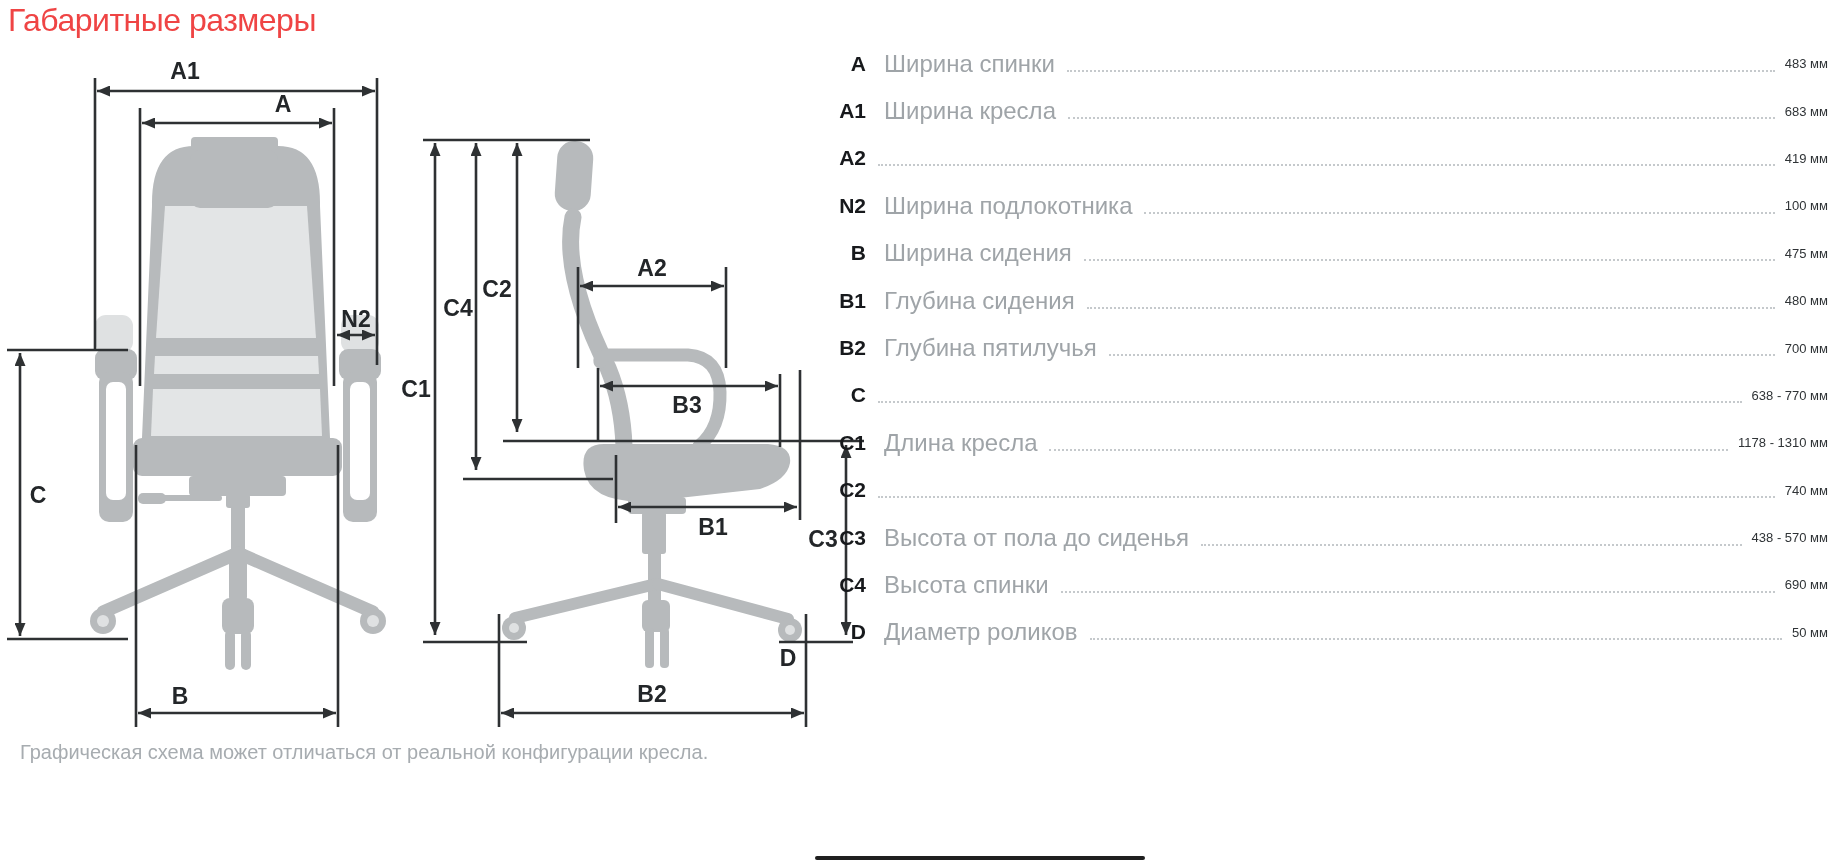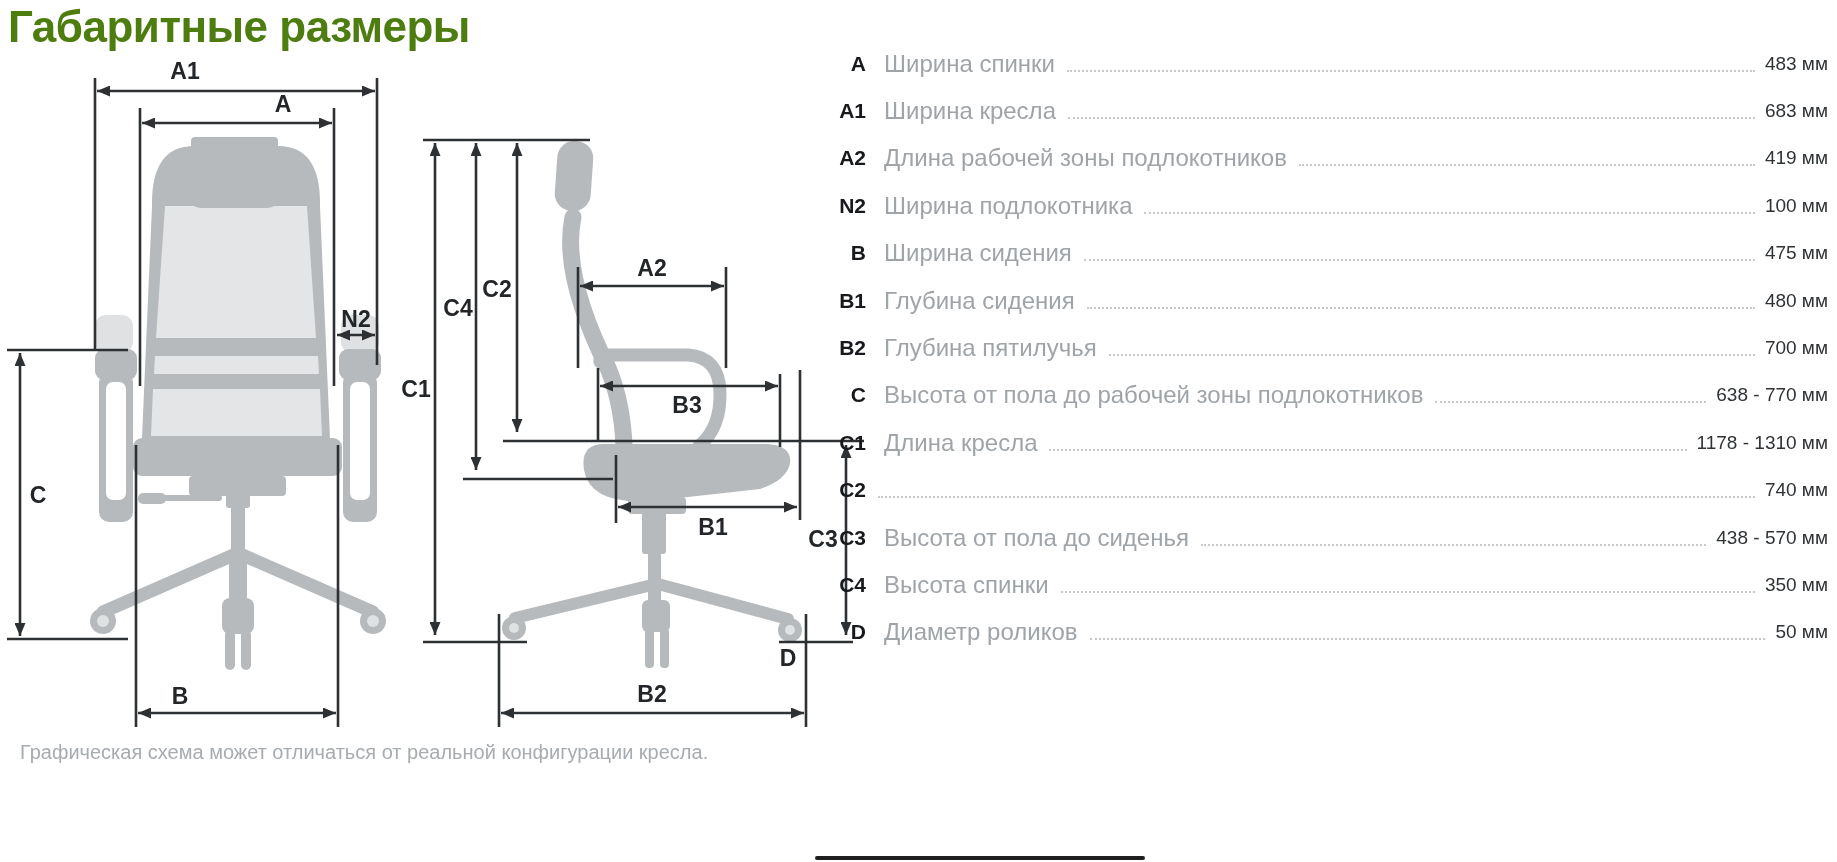--- a/index.html
+++ b/index.html
@@ -1,32 +1,32 @@
 <!DOCTYPE html>
 <html><head>
 <meta charset="utf-8">
 <style>
   html,body{margin:0;padding:0;background:#ffffff;}
   body{font-family:"Liberation Sans", sans-serif;}
   .page{position:relative;width:1837px;height:862px;background:#fff;overflow:hidden;}
 
   .title{
     position:absolute;left:8px;top:2px;margin:0;
-    font-size:44px;font-weight:700;color:#4d7c0f;letter-spacing:-0.5px;
+    font-size:32px;font-weight:400;color:#ef4444;letter-spacing:-0.5px;
   }
 
   .diagram-wrap{position:absolute;left:0;top:50px;width:880px;height:700px;}
 
   
   .dim-list{position:absolute;left:828px;top:40px;width:1000px;}
   .dim-row{display:flex;align-items:center;height:47.4px;}
   .dim-code{width:38px;text-align:right;font-weight:bold;font-size:21px;color:#17191c;flex:none;}
   .dim-label{margin-left:18px;font-size:24px;color:#9fa4a8;white-space:nowrap;flex:none;}
   .dim-leader{flex:1;border-bottom:2px dotted #c5c9cc;margin:0 10px 0 12px;transform:translateY(7px);min-width:20px;}
-  .dim-value{font-size:19px;color:#2f3336;white-space:nowrap;flex:none;text-align:left;}
+  .dim-value{font-size:13px;color:#2f3336;white-space:nowrap;flex:none;text-align:left;}
 
   
   .note{position:absolute;left:20px;font-size:20px;color:#a7acb0;line-height:41px;margin:0;}
   .note-1{top:732px;}
   .note-2{top:773px;max-width:700px;}
 
   .bottom-bar{position:absolute;left:815px;top:856px;width:330px;height:4px;background:#1f1f1f;border-radius:2px;}
 
   
   .dimline{stroke:#2e3133;stroke-width:2.6;fill:none;}
@@ -184,21 +184,20 @@
       <span class="dim-value">483 мм</span>
     </div>
     <div class="dim-row">
       <span class="dim-code">A1</span>
       <span class="dim-label">Ширина кресла</span>
       <span class="dim-leader"></span>
       <span class="dim-value">683 мм</span>
     </div>
     <div class="dim-row">
       <span class="dim-code">A2</span>
-      <span class="dim-label">Длина рабочей зоны подлокотников</span>
       <span class="dim-leader"></span>
       <span class="dim-value">419 мм</span>
     </div>
     <div class="dim-row">
       <span class="dim-code">N2</span>
       <span class="dim-label">Ширина подлокотника</span>
       <span class="dim-leader"></span>
       <span class="dim-value">100 мм</span>
     </div>
     <div class="dim-row">
@@ -214,21 +213,20 @@
       <span class="dim-value">480 мм</span>
     </div>
     <div class="dim-row">
       <span class="dim-code">B2</span>
       <span class="dim-label">Глубина пятилучья</span>
       <span class="dim-leader"></span>
       <span class="dim-value">700 мм</span>
     </div>
     <div class="dim-row">
       <span class="dim-code">C</span>
-      <span class="dim-label">Высота от пола до рабочей зоны подлокотников</span>
       <span class="dim-leader"></span>
       <span class="dim-value">638 - 770 мм</span>
     </div>
     <div class="dim-row">
       <span class="dim-code">C1</span>
       <span class="dim-label">Длина кресла</span>
       <span class="dim-leader"></span>
       <span class="dim-value">1178 - 1310 мм</span>
     </div>
     <div class="dim-row">
@@ -239,21 +237,21 @@
     <div class="dim-row">
       <span class="dim-code">C3</span>
       <span class="dim-label">Высота от пола до сиденья</span>
       <span class="dim-leader"></span>
       <span class="dim-value">438 - 570 мм</span>
     </div>
     <div class="dim-row">
       <span class="dim-code">C4</span>
       <span class="dim-label">Высота спинки</span>
       <span class="dim-leader"></span>
-      <span class="dim-value">350 мм</span>
+      <span class="dim-value">690 мм</span>
     </div>
     <div class="dim-row">
       <span class="dim-code">D</span>
       <span class="dim-label">Диаметр роликов</span>
       <span class="dim-leader"></span>
       <span class="dim-value">50 мм</span>
     </div>
   </div>
 
   <p class="note note-1">Графическая схема может отличаться от реальной конфигурации кресла.</p>

